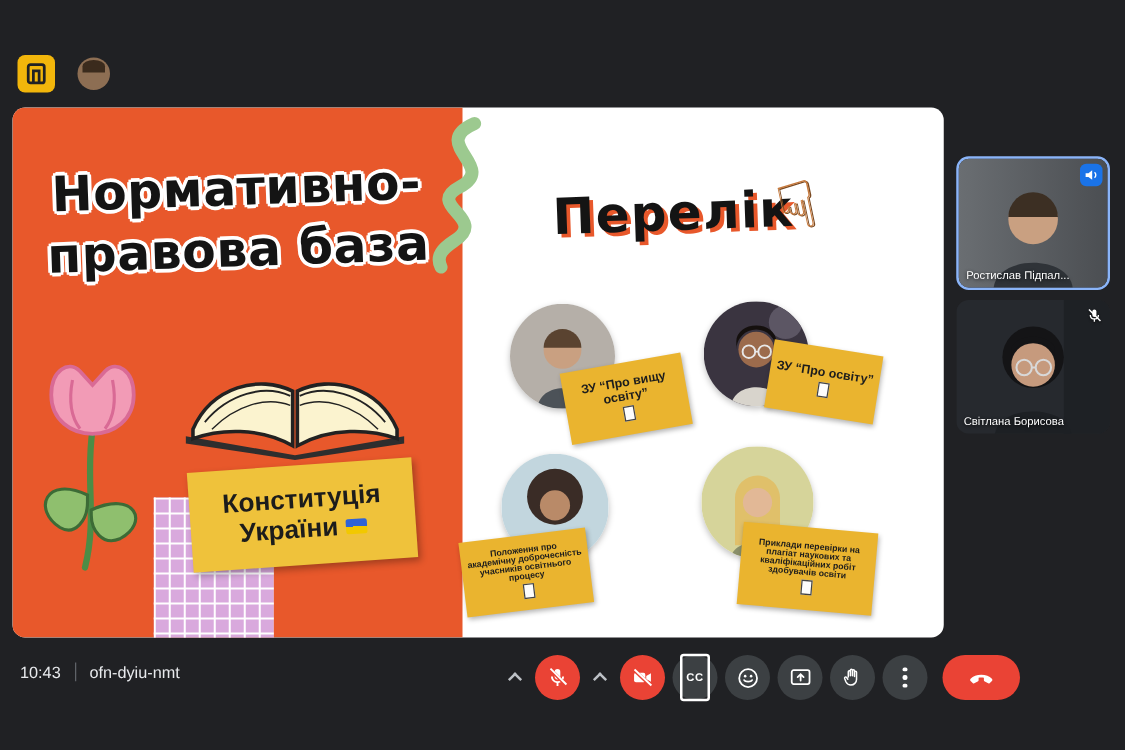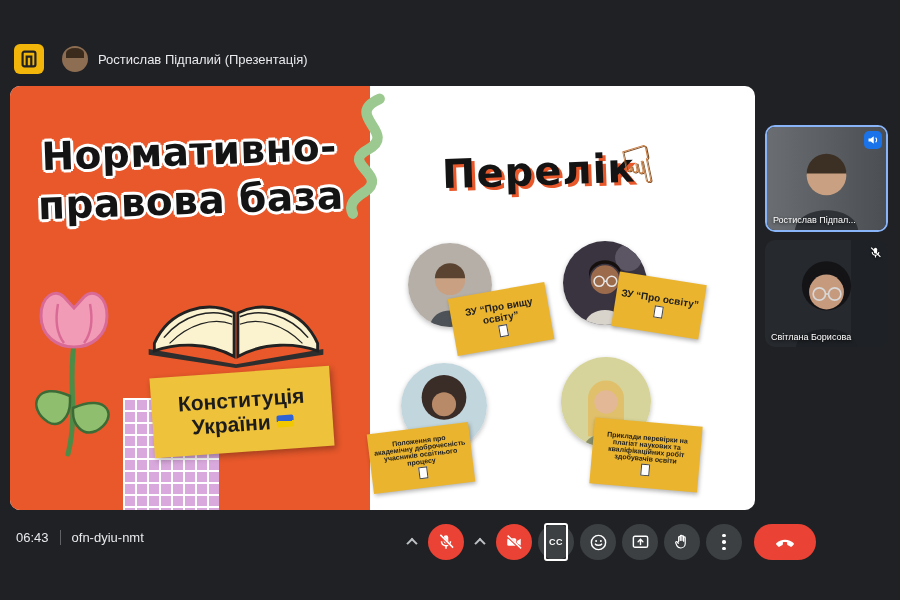--- a/index.html
+++ b/index.html
@@ -109,21 +109,20 @@
 <div class="stage">
 
   <div class="logo-btn">
     <svg width="22" height="22" viewBox="0 0 24 24">
       <rect x="5" y="4" width="14" height="16" rx="2" fill="none" stroke="#202124" stroke-width="2.4"></rect>
       <path d="M9.5 20V9.5h5V20" fill="none" stroke="#202124" stroke-width="2.4"></path>
     </svg>
   </div>
   <div class="presenter-chip">
     <div class="avatar"></div>
-    <span class="presenter-label">Ростислав Підпалий (Презентація)</span>
   </div>
 
   <div class="slide">
     <div class="slide-left"></div>
 
     <div class="big-title">
       <span class="tl">Нормативно-</span>
       <span class="tl">правова база</span>
     </div>
 
@@ -257,21 +256,21 @@
       <svg width="12" height="12" viewBox="0 0 16 16">
         <path d="M2 6 h3 l4 -3 v10 l-4 -3 H2 Z" fill="#fff"></path>
         <path d="M11.5 5 a4 4 0 0 1 0 6" stroke="#fff" stroke-width="1.5" fill="none"></path>
       </svg>
     </div>
     <span class="tile-name">Ростислав Підпал...</span>
   </div>
 
 
   <div class="meet-info">
-    <span>06:43</span>
+    <span>10:43</span>
     <span class="sep"></span>
     <span>ofn-dyiu-nmt</span>
   </div>
 
   <div class="controls">
     <div class="chev-btn">
       <span class="chev"></span>
     </div>
     <div class="ctl red">
       <svg width="18" height="18" viewBox="0 0 24 24">

